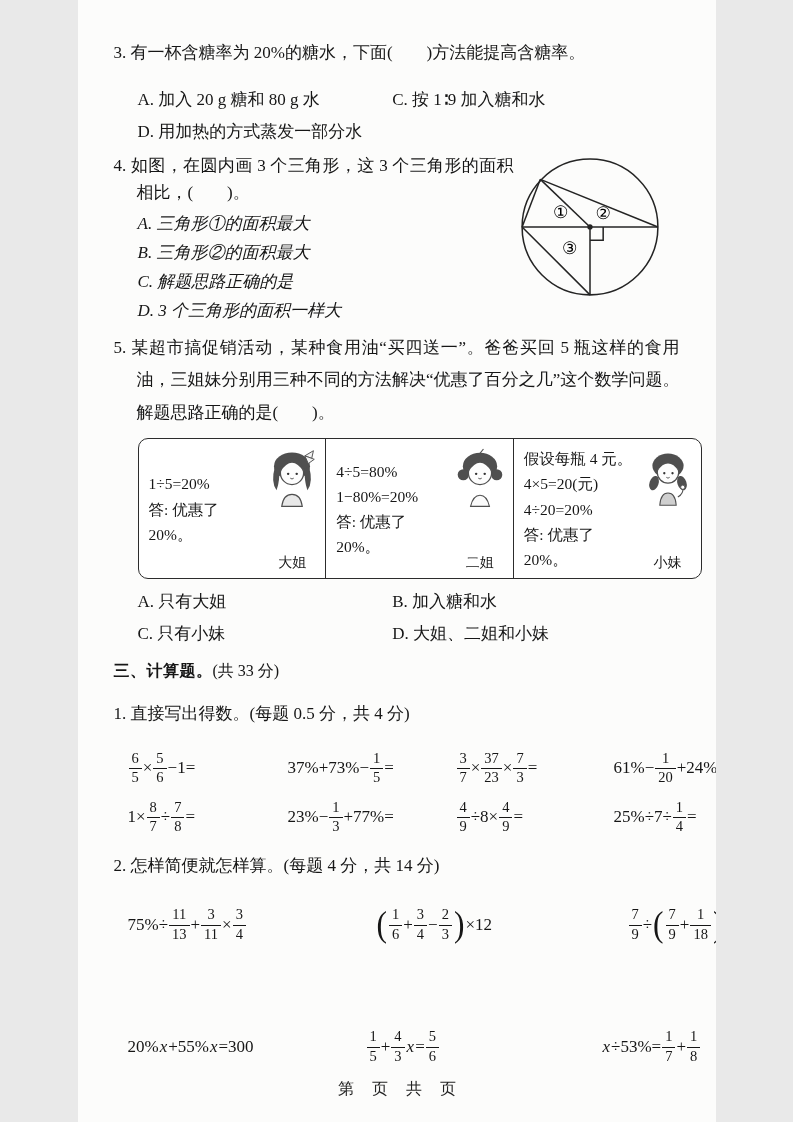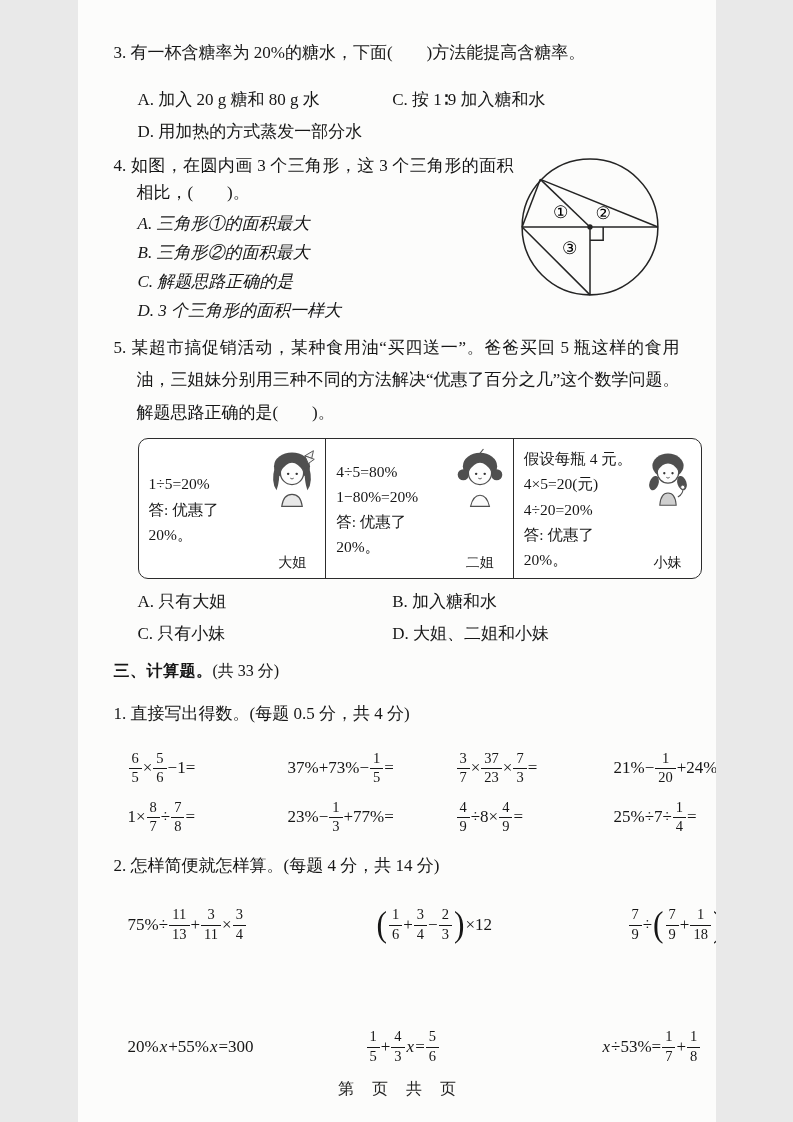--- a/index.html
+++ b/index.html
@@ -220,21 +220,21 @@
               <span class="den">23</span>
             </span>
             <span class="tok">×</span>
             <span class="frac">
               <span class="num">7</span>
               <span class="den">3</span>
             </span>
             <span class="tok">=</span>
           </span>
         <span class="expr">
-            <span class="tok">21%−</span>
+            <span class="tok">61%−</span>
             <span class="frac">
               <span class="num">1</span>
               <span class="den">20</span>
             </span>
             <span class="tok">+24%=</span>
           </span>
       </div>
       <div class="mgrid1">
         <span class="expr">
             <span class="tok">1×</span>

